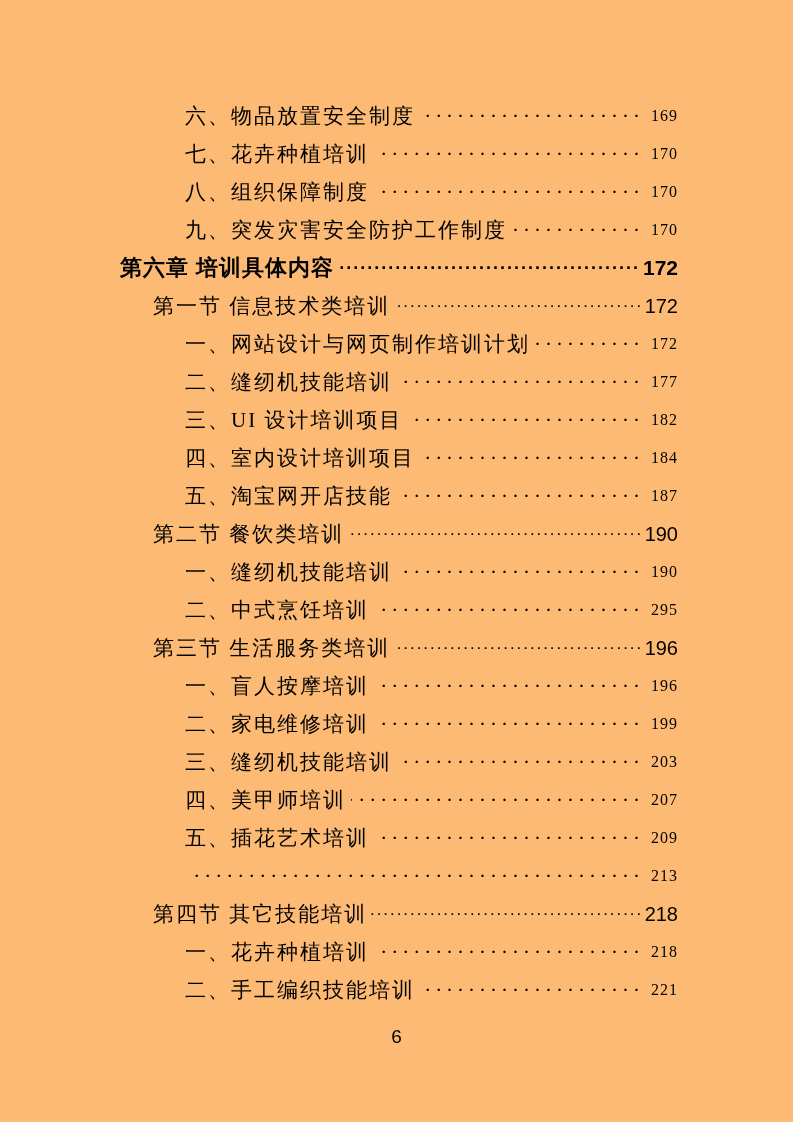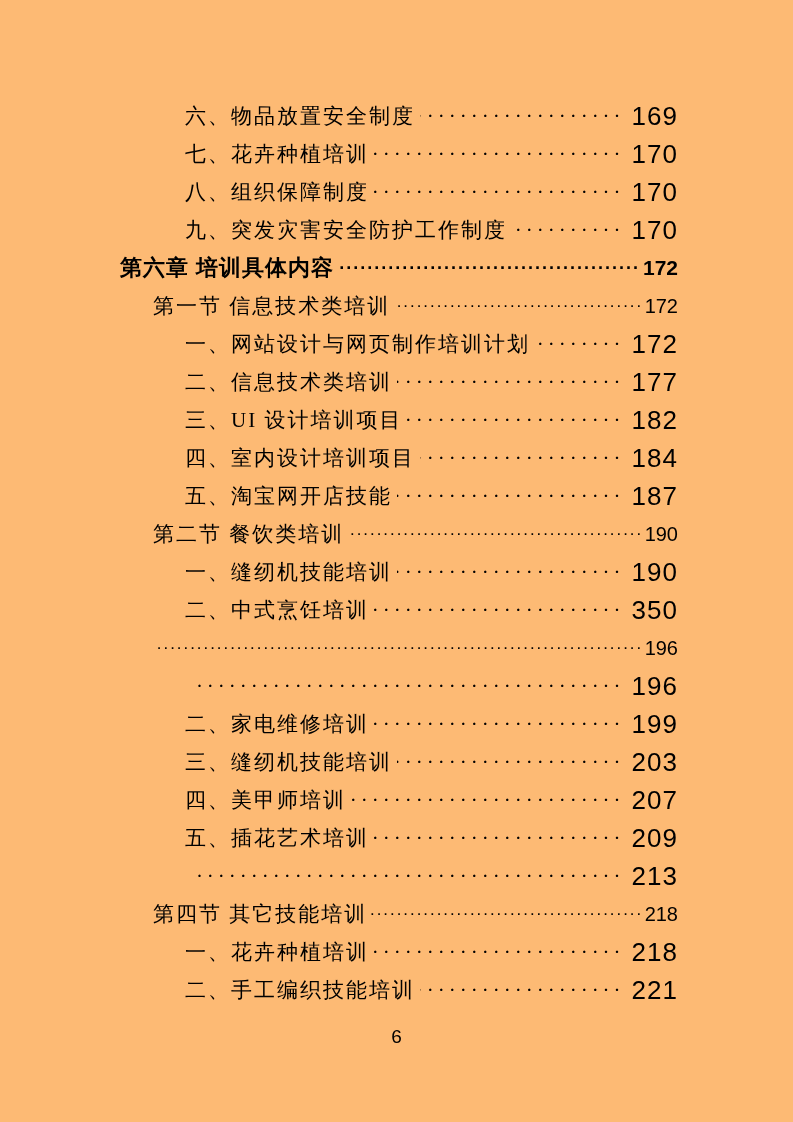--- a/index.html
+++ b/index.html
@@ -81,22 +81,22 @@
 
   
   .level-item { padding-left: 65px; }
   .level-item .leader {
     font-size: 21px;
     letter-spacing: 4px;
     margin-left: 5px;
     margin-right: 7px;
   }
   .level-item .pageno {
-    font-family: Liberation Sans, sans-serif;
-    font-size: 26px;
+    font-family: Liberation Serif, serif;
+    font-size: 16px;
     letter-spacing: 1px;
   }
 
   .footer {
     position: absolute;
     top: 1026px;
     left: 0;
     width: 793px;
     text-align: center;
   }
@@ -140,21 +140,21 @@
     <span class="label">第一节 信息技术类培训</span>
     <span class="leader">································································································································································</span>
     <span class="pageno">172</span>
   </div>
       <div class="toc-row level-item">
     <span class="label">一、网站设计与网页制作培训计划</span>
     <span class="leader">································································································································································</span>
     <span class="pageno">172</span>
   </div>
       <div class="toc-row level-item">
-    <span class="label">二、信息技术类培训</span>
+    <span class="label">二、缝纫机技能培训</span>
     <span class="leader">································································································································································</span>
     <span class="pageno">177</span>
   </div>
       <div class="toc-row level-item">
     <span class="label">三、UI 设计培训项目</span>
     <span class="leader">································································································································································</span>
     <span class="pageno">182</span>
   </div>
       <div class="toc-row level-item">
     <span class="label">四、室内设计培训项目</span>
@@ -172,27 +172,29 @@
     <span class="pageno">190</span>
   </div>
       <div class="toc-row level-item">
     <span class="label">一、缝纫机技能培训</span>
     <span class="leader">································································································································································</span>
     <span class="pageno">190</span>
   </div>
       <div class="toc-row level-item">
     <span class="label">二、中式烹饪培训</span>
     <span class="leader">································································································································································</span>
-    <span class="pageno">350</span>
-  </div>
-      <div class="toc-row level-section">
+    <span class="pageno">295</span>
+  </div>
+      <div class="toc-row level-section">
+    <span class="label">第三节 生活服务类培训</span>
     <span class="leader">································································································································································</span>
     <span class="pageno">196</span>
   </div>
       <div class="toc-row level-item">
+    <span class="label">一、盲人按摩培训</span>
     <span class="leader">································································································································································</span>
     <span class="pageno">196</span>
   </div>
       <div class="toc-row level-item">
     <span class="label">二、家电维修培训</span>
     <span class="leader">································································································································································</span>
     <span class="pageno">199</span>
   </div>
       <div class="toc-row level-item">
     <span class="label">三、缝纫机技能培训</span>

